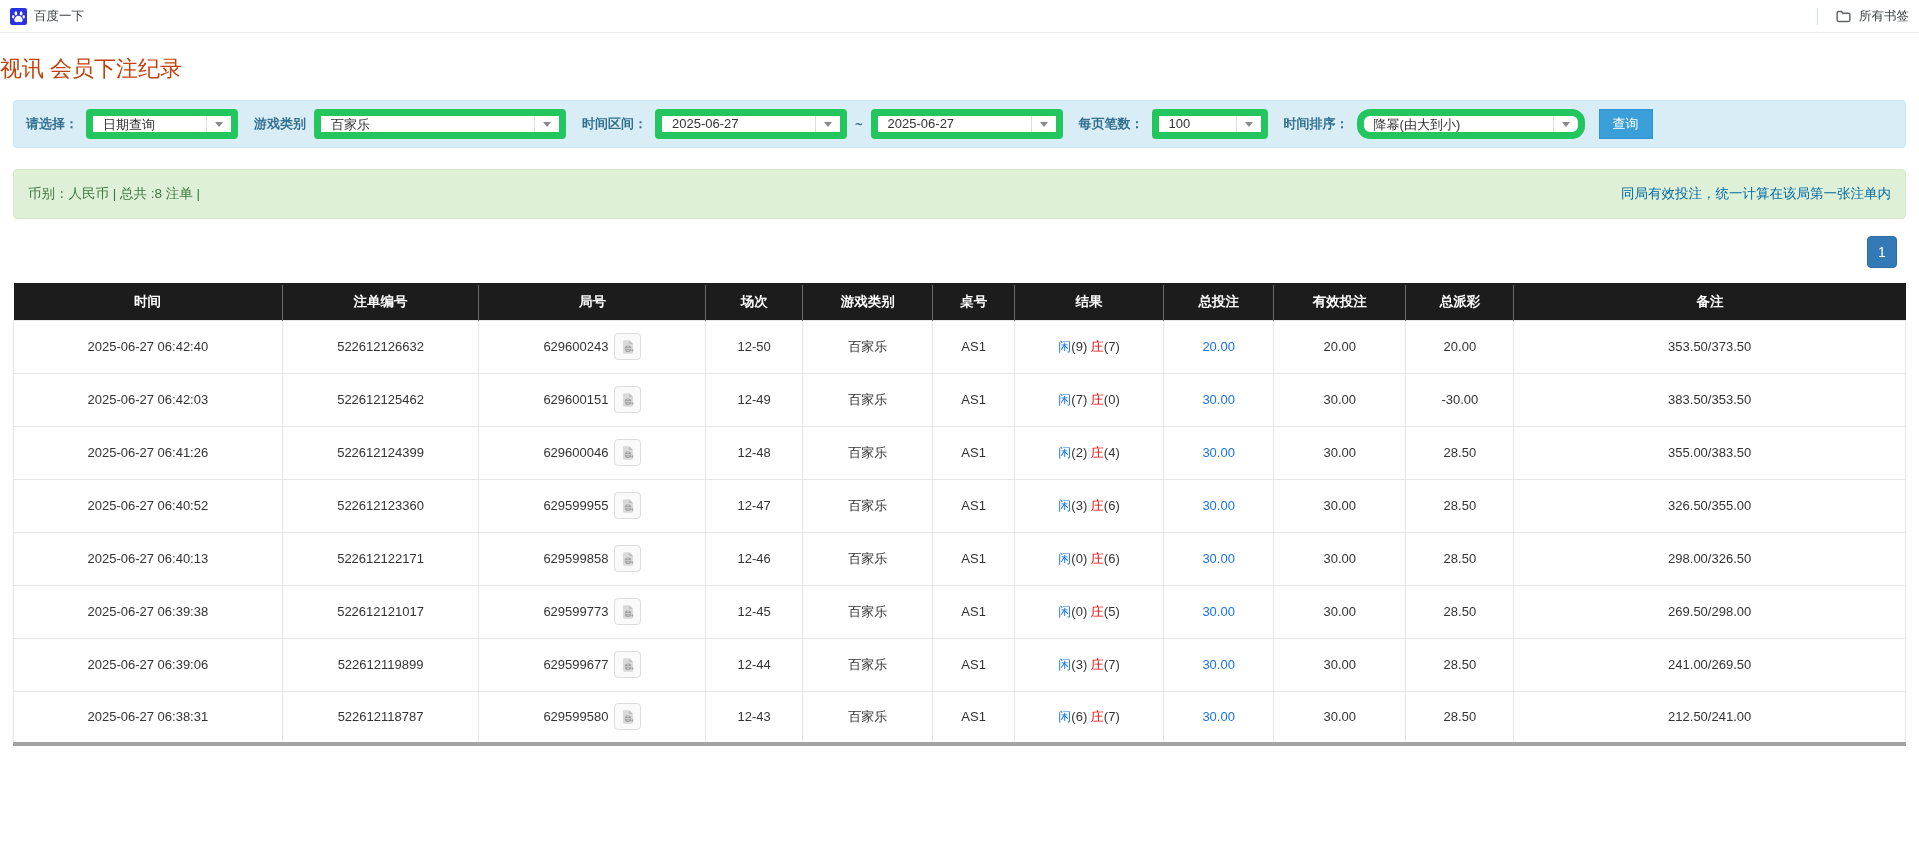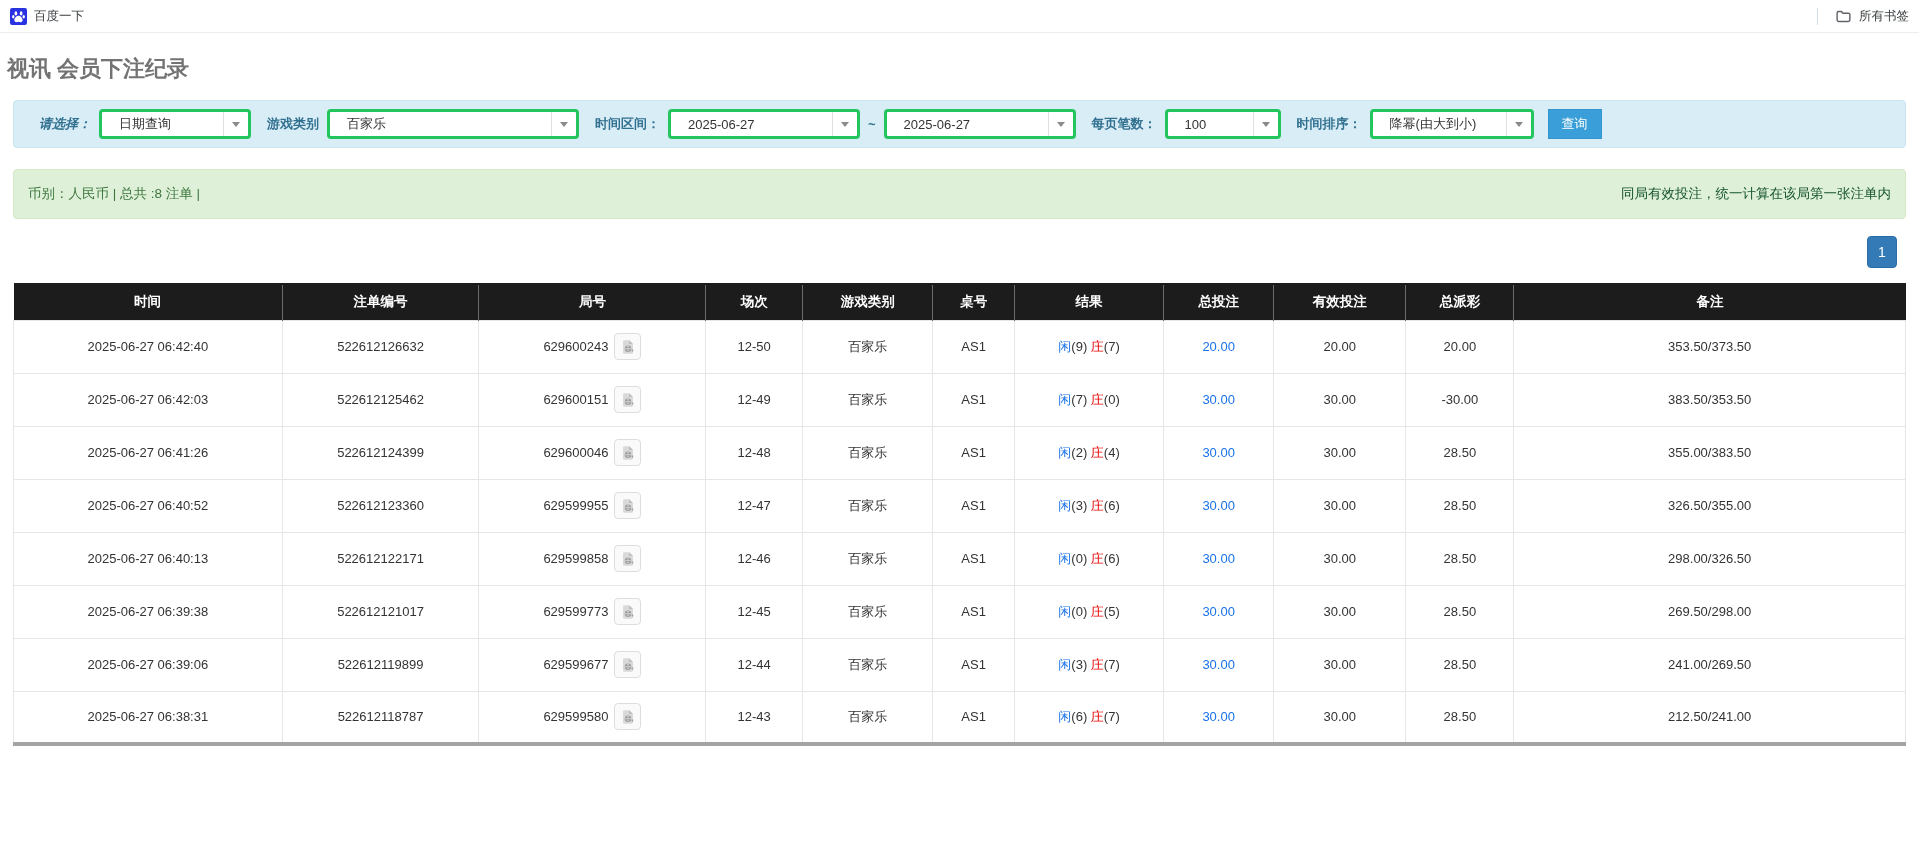--- a/index.html
+++ b/index.html
@@ -13,51 +13,51 @@
   .bookmarks-bar {
     height:27px; display:flex; align-items:center; justify-content:space-between;
     padding:16px 10px; background:#fff; border-bottom:1px solid #ededed;
   }
   .bm-left, .bm-right { display:flex; align-items:center; gap:7px; }
   .bm-item { display:flex; align-items:center; gap:7px; cursor:pointer; font-size:12.5px; color:#3c4043; }
   .bm-divider { width:1px; height:17px; background:#cfe0ee; margin-right:10px; }
 
   
   .page-title {
-    margin:22px 0 0 7px; font-size:22px; font-weight:700; color:#737373; line-height:28px;
+    margin:22px 0 0 0; font-size:22px; font-weight:400; color:#c2410c; line-height:28px;
   }
 
   
   .filter-bar {
     margin:17px 13px 0 13px; height:48px; background:#d9edf7; border:1px solid #cbe4f1;
     border-radius:4px; display:flex; align-items:center; padding:0 12px; gap:8px;
   }
   .f-label { font-size:13px; font-weight:bold; color:#31708f; white-space:nowrap; margin-left:8px; }
-  .f-label:first-child { margin-left:13px;font-style:italic; }
+  .f-label:first-child { margin-left:0; }
   .dd {
-    display:flex; align-items:center; background:#fff; border:3px solid #22c55e;
-    border-radius:4px; height:30px; cursor:pointer;padding-left:7px;
+    display:flex; align-items:flex-start; background:#fff; border:7px solid #22c55e;
+    border-radius:4px; height:30px; cursor:pointer;
   }
   .dd .val { padding:0 10px; font-size:13px; color:#333; flex:1; white-space:nowrap; overflow:hidden; }
   .dd .arrow-box { width:25px; align-self:stretch; border-left:1px solid #e0e0e0; display:flex; align-items:center; justify-content:center; }
   .caret { width:0; height:0; border-left:4px solid transparent; border-right:4px solid transparent; border-top:5px solid #8a8a8a; }
   .tilde { font-size:13px; font-weight:bold; color:#31708f; }
   .query-btn {
     height:30px; padding:0 13px; margin-left:6px; background:#3a9fd8; border:1px solid #3295cf;
     border-radius:0; color:#fff; font-size:13px; cursor:pointer;
   }
 
   
   .summary-bar {
     margin:21px 13px 0 13px; height:50px; background:#dff0d8; border:1px solid #d6e9c6;
     border-radius:4px; display:flex; align-items:center; justify-content:space-between;
     padding:0 14px; font-size:13.5px;
   }
   .summary-left { color:#3c763d; }
-  .summary-right { color:#14532d;text-align:right; }
+  .summary-right { color:#0369a1;text-align:right; }
 
   
   .pagination-row { display:flex; justify-content:flex-end; margin:17px 22px 15px 13px; }
   .page-btn {
     width:30px; height:32px; background:#337ab7; border:1px solid #2e6da4; border-radius:4px;
     color:#fff; font-size:14px; cursor:pointer;
   }
 
   
   .bet-table {
@@ -162,21 +162,21 @@
 
   <span class="f-label">每页笔数：</span>
   <div class="dd" style="width:116px;">
     <span class="val">100</span>
     <span class="arrow-box">
         <span class="caret"></span>
       </span>
   </div>
 
   <span class="f-label">时间排序：</span>
-  <div class="dd" style="width:164px;">
+  <div class="dd" style="width:228px;border-radius:13px;">
     <span class="val">降幂(由大到小)</span>
     <span class="arrow-box">
         <span class="caret"></span>
       </span>
   </div>
 
   <button class="query-btn">查询</button>
 </div>
 
 <div class="summary-bar">

